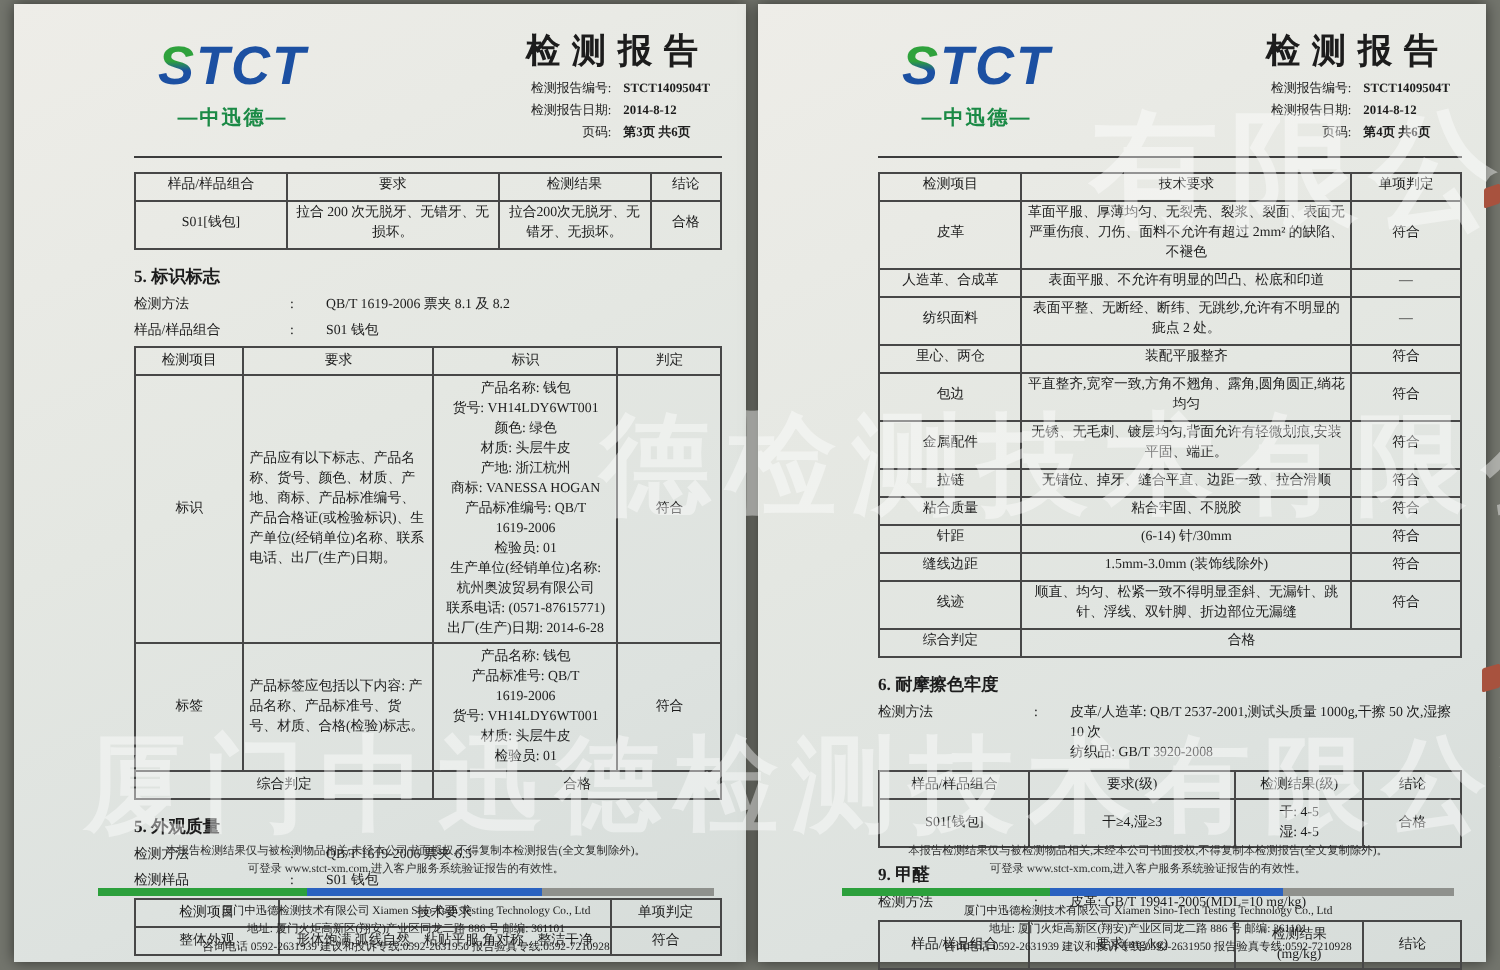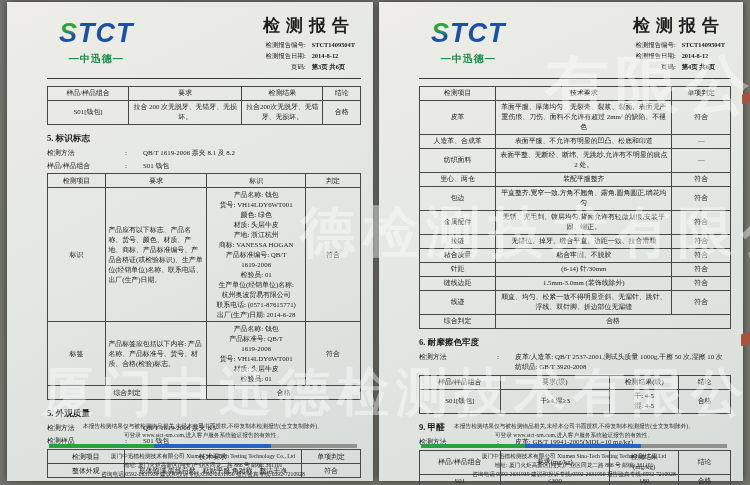--- a/index.html
+++ b/index.html
@@ -9,21 +9,21 @@
     font-family:"Liberation Serif", serif;
     color:#1c1c1c;
   }
   .page{
     position:absolute;top:2px;height:479px;
     background:linear-gradient(155deg,#eeede8 0%,#e4e7e2 45%,#dde2df 75%,#d6dcd9 100%);
     box-shadow:0 0 7px rgba(0,0,0,.55);
   }
   #page3{left:7px;width:366px;}
   #page4{left:379px;width:364px;}
-  .content{position:absolute;inset:0;padding:8px 12px 4px 40px;box-sizing:border-box;}
+  .content{position:absolute;inset:0;padding:8px 12px 4px 60px;box-sizing:border-box;}
 
   
   .hdr{display:flex;align-items:flex-start;margin-top:4px;}
   .logo{margin-left:12px;margin-top:6px;text-align:center;font-family:"Liberation Sans",sans-serif;}
   .logo-main{font-size:27px;line-height:26px;font-weight:bold;font-style:italic;color:#1c50a2;letter-spacing:1px;}
   .logo-s{background:linear-gradient(180deg,#2fa23c 42%,#1c50a2 58%);-webkit-background-clip:text;background-clip:text;color:transparent;}
   .logo-sub{font-size:10px;font-weight:bold;color:#1b8a46;letter-spacing:1px;margin-top:6px;}
   .hdr-right{margin-left:auto;margin-right:6px;}
   .title{font-size:17px;font-weight:bold;letter-spacing:6px;text-align:right;white-space:nowrap;}
   .meta{margin-top:3px;font-size:6.4px;line-height:1.7;}

